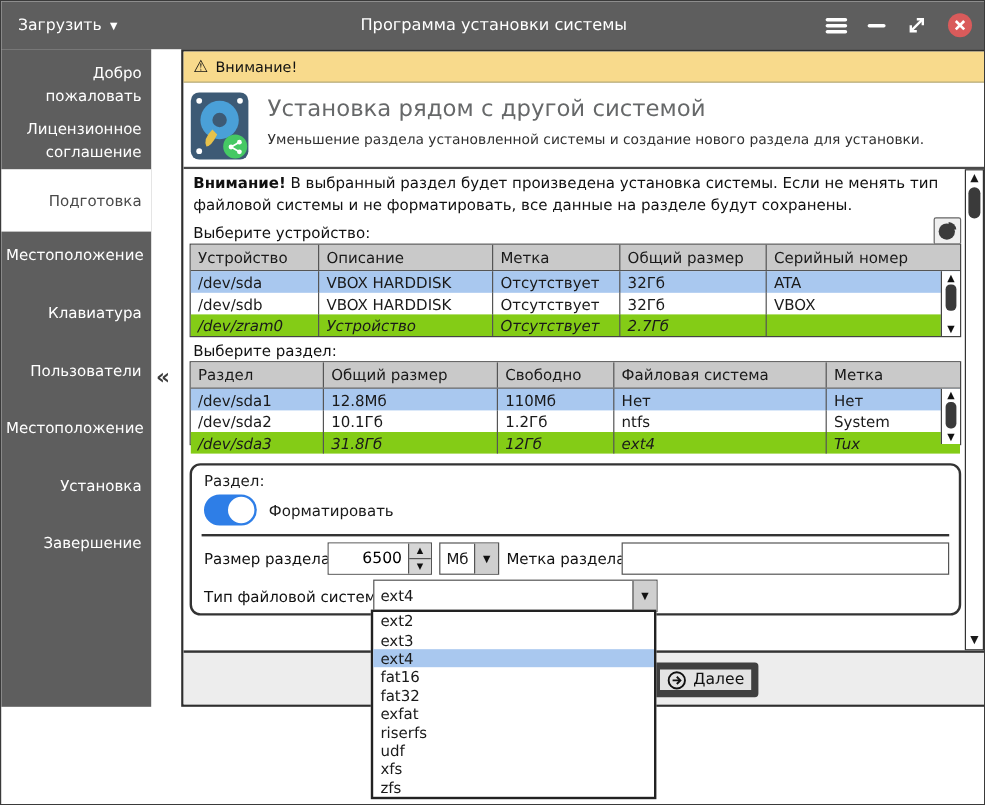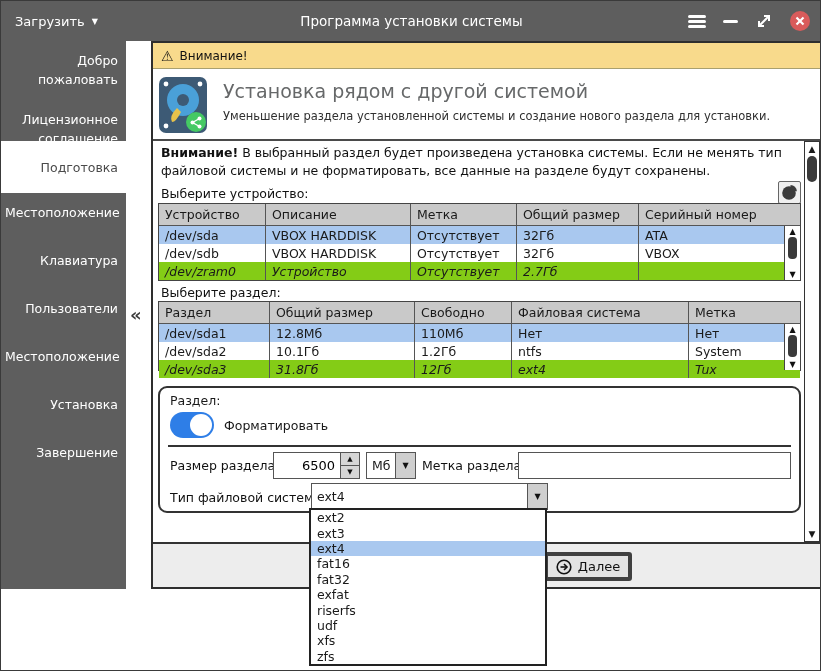--- a/index.html
+++ b/index.html
@@ -84,21 +84,21 @@
   .unit-combo .val { flex:1; font-size:12.5px; display:flex; align-items:center; padding-left:5px; }
   .combo-btn { width:20px; border-left:1px solid #555; background:#cfcfcf; display:flex; align-items:center;
     justify-content:center; font-size:8px; color:#111; cursor:pointer; }
   .metka-input { position:absolute; left:358px; top:64px; width:273px; height:27px; border:1px solid #555;
     font-size:12.5px; padding:0 5px; font-family:"DejaVu Sans",sans-serif; outline:none; background:#fff; }
   .fs-combo { position:absolute; left:151px; top:95px; width:237px; height:27px; border:1px solid #555; display:flex; background:#fff; cursor:pointer; }
   .fs-combo .val { flex:1; font-size:12.5px; display:flex; align-items:center; padding-left:5px; }
   
   .footer { position:relative; height:45px; background:#ededed; border-top:2px solid #333; }
   .next-btn { position:absolute; left:391px; top:8px; width:88px; height:29px; background:#e3e3e3;
-    border:4px solid #404040; border-radius:3px; display:flex; align-items:center; justify-content:center;
+    border:6px solid #404040; border-radius:3px; display:flex; align-items:center; justify-content:center;
     gap:6px; font-size:13px; color:#111; cursor:pointer; }
   
   .dropdown { position:absolute; left:308px; top:507px; width:238px; height:158px; background:#fff;
     border:2px solid #222; z-index:10; display:flex; flex-direction:column; }
   .dd-item { flex:1; font-size:12.5px; display:flex; align-items:center; padding-left:6px; cursor:pointer; }
   .dd-item.sel { background:#a9c8ef; }
 </style>
 </head>
 <body>
 
@@ -126,21 +126,21 @@
         <svg width="10" height="10" viewBox="0 0 10 10">
           <line x1="1.5" y1="1.5" x2="8.5" y2="8.5" stroke="#fff" stroke-width="2.2"></line>
           <line x1="8.5" y1="1.5" x2="1.5" y2="8.5" stroke="#fff" stroke-width="2.2"></line>
         </svg>
       </div>
     </div>
   </div>
 
   <div class="sidebar">
     <div class="side-item" style="top:10px;">Добро пожаловать</div>
-    <div class="side-item" style="top:69px;text-align:right;">Лицензионное соглашение</div>
+    <div class="side-item" style="top:57px;text-align:right;">Лицензионное соглашение</div>
     <div class="side-item sel" style="top:100px; height:52px;">Подготовка</div>
     <div class="side-item" style="top:162px;">Местоположение</div>
     <div class="side-item" style="top:258px;">Пользователи</div>
     <div class="side-item" style="top:210px;">Клавиатура</div>
     <div class="side-item" style="top:306px;">Местоположение</div>
     <div class="side-item" style="top:354px;">Установка</div>
     <div class="side-item" style="top:402px;">Завершение</div>
   </div>
   <div class="collapse">«</div>
 

